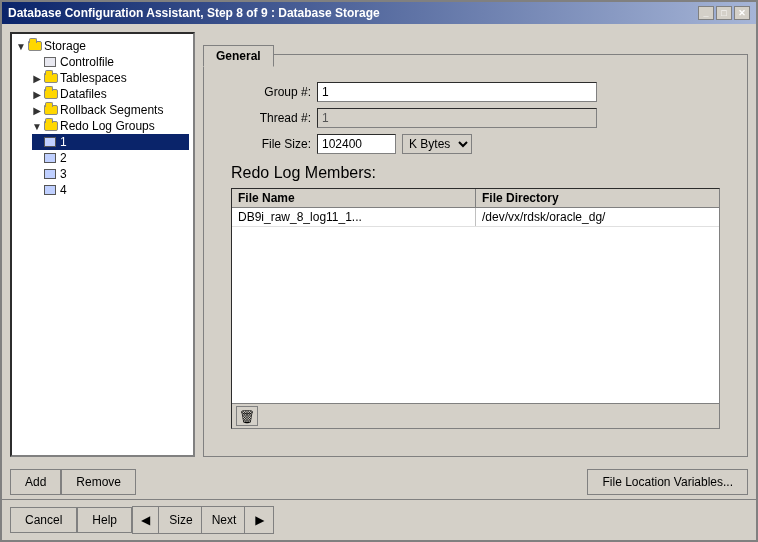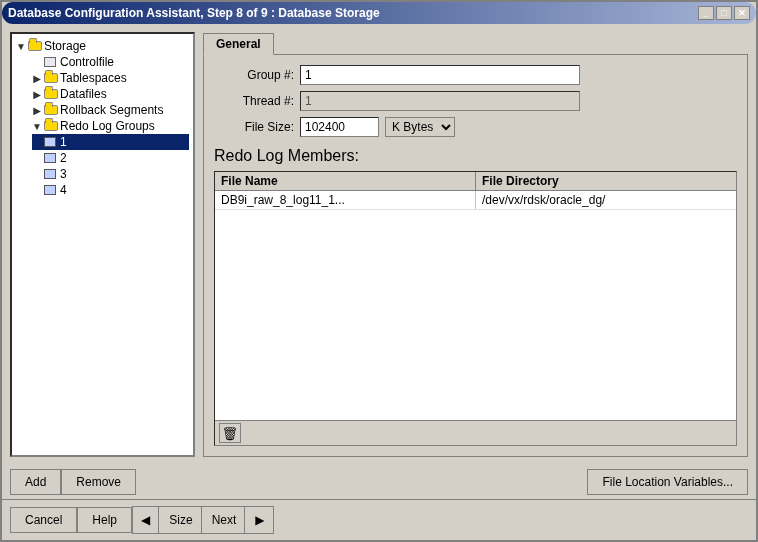--- a/index.html
+++ b/index.html
@@ -23,21 +23,20 @@
       background: linear-gradient(to right, #0a246a, #a6b5d7);
       color: white;
       padding: 3px 6px;
       font-size: 12px;
       font-weight: bold;
       display: flex;
       align-items: center;
       justify-content: space-between;
       height: 22px;
       flex-shrink: 0;
-      border-radius: 11px;
     }
     .title-bar-buttons {
       display: flex;
       gap: 2px;
     }
     .title-btn {
       width: 16px;
       height: 14px;
       background: #d4d0c8;
       border: 1px solid #808080;
@@ -129,33 +128,33 @@
     }
     .tab {
       display: inline-block;
       padding: 3px 12px;
       background: #d4d0c8;
       border: 1px solid #808080;
       border-bottom: none;
       cursor: pointer;
       font-size: 12px;
       position: relative;
-      top: 1px;
+      top: 13px;
     }
     .tab.active {
       background: #d4d0c8;
       border-bottom: 1px solid #d4d0c8;
       font-weight: bold;
       z-index: 1;
     }
     .panel-box {
       flex: 1;
       background: #d4d0c8;
       border: 1px solid #808080;
-      padding: 10px;
+      padding: 27px;
       display: flex;
       flex-direction: column;
       gap: 6px;
     }
     .form-row {
       display: flex;
       align-items: center;
       gap: 6px;
     }
     .form-label {

